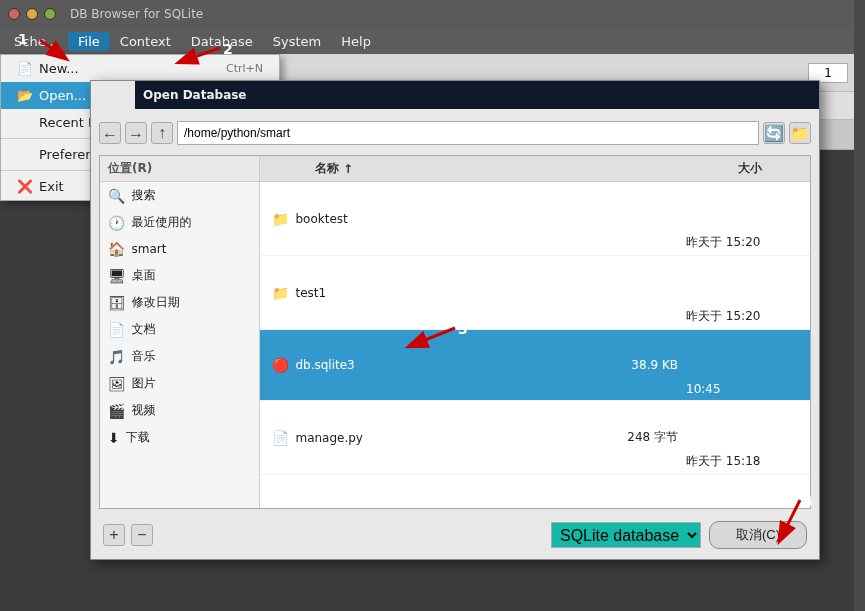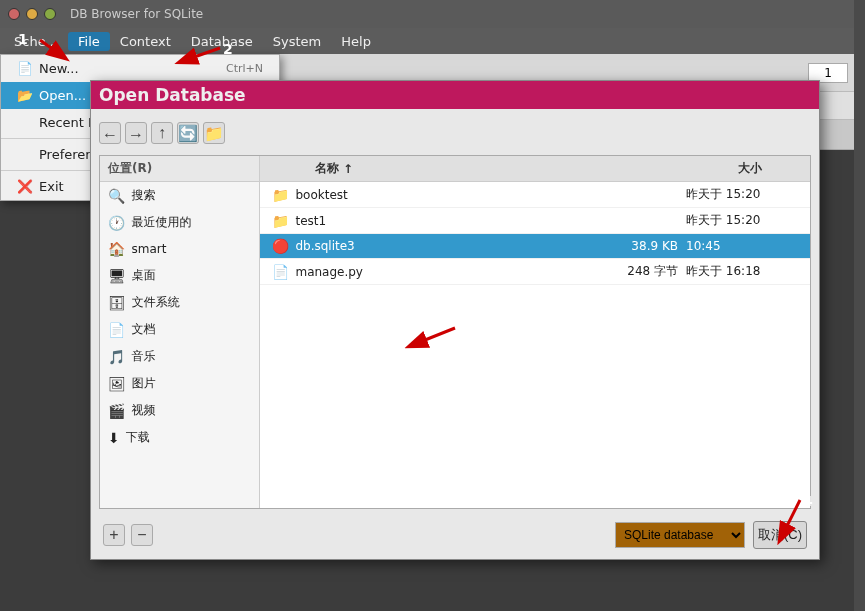--- a/index.html
+++ b/index.html
@@ -188,27 +188,28 @@
       height: 480px;
       background: #e8e8e8;
       border: 1px solid #888;
       box-shadow: 4px 4px 12px rgba(0,0,0,0.5);
       z-index: 200;
       display: flex;
       flex-direction: column;
     }
     .dialog-title-bar {
       height: 28px;
-      background: #be185d;
+      background: #0f172a;
       display: flex;
       align-items: center;
       padding: 0 8px;
       color: #eee;
-      font-size: 17px;
+      font-size: 12px;
       font-weight: bold;
+      margin-left: 44px;
     }
     .dialog-body {
       flex: 1;
       display: flex;
       flex-direction: column;
       padding: 8px;
       gap: 6px;
     }
     .dialog-toolbar {
       display: flex;
@@ -282,21 +283,21 @@
       padding: 4px 8px;
       font-size: 12px;
       color: #222;
       cursor: pointer;
       border-bottom: 1px solid #f0f0f0;
     }
     .file-row.selected { background: #3399cc; color: #fff; }
     .file-col { padding: 0 4px; }
     .file-col.name { flex: 1; display: flex; align-items: center; gap: 6px; }
     .file-col.size { width: 80px; text-align: right; }
-    .file-col.date { width: 120px; }
+    .file-col.date { width: 120px; margin-top: 48px; }
     .file-icon { font-size: 14px; }
 
     .dialog-footer {
       display: flex;
       align-items: center;
       justify-content: space-between;
       padding: 6px 4px 2px 4px;
       gap: 8px;
     }
     .dialog-footer-left {
@@ -315,31 +316,31 @@
       color: #444;
     }
     .dialog-footer-right {
       display: flex;
       align-items: center;
       gap: 8px;
     }
     .file-type-select {
       height: 26px;
       border: 1px solid #aaa;
-      background: #a16207;
-      font-size: 12px;
+      background: #14b8a6;
+      font-size: 16px;
       padding: 0 4px;
       min-width: 130px;
     }
     .dialog-btn {
-      padding: 4px 4px;
+      padding: 4px 26px;
       height: 28px;
       border: 1px solid #888;
       background: #d8d8d8;
-      border-radius: 3px;
+      border-radius: 10px;
       cursor: pointer;
       font-size: 13px;
       color: #222;
     }
     .dialog-btn.primary {
       background: #4a8ab8;
       color: #fff;
       border-color: #2a6a98;
       font-weight: bold;
     }
@@ -426,20 +427,21 @@
   <div class="dialog">
     <div class="dialog-title-bar">
       <span>Open Database</span>
     </div>
     <div class="dialog-body">
 
       <div class="dialog-toolbar">
         <button class="add-remove-btn">←</button>
         <button class="add-remove-btn">→</button>
         <button class="add-remove-btn">↑</button>
+        <input type="text" value="/home/python/smart" style="">
         <button class="add-remove-btn">🔄</button>
         <button class="add-remove-btn">📁</button>
       </div>
 
       <div class="dialog-main">
 
         <div class="dialog-sidebar">
           <div class="dialog-sidebar-header">位置(R)</div>
           <div class="sidebar-nav-item">
             <span class="sidebar-nav-icon">🔍</span>
@@ -452,21 +454,21 @@
           <div class="sidebar-nav-item">
             <span class="sidebar-nav-icon">🏠</span>
             <span>smart</span>
           </div>
           <div class="sidebar-nav-item">
             <span class="sidebar-nav-icon">🖥</span>
             <span>桌面</span>
           </div>
           <div class="sidebar-nav-item">
             <span class="sidebar-nav-icon">🗄</span>
-            <span>文件系统</span>
+            <span>修改日期</span>
           </div>
           <div class="sidebar-nav-item">
             <span class="sidebar-nav-icon">📄</span>
             <span>文档</span>
           </div>
           <div class="sidebar-nav-item">
             <span class="sidebar-nav-icon">🎵</span>
             <span>音乐</span>
           </div>
           <div class="sidebar-nav-item">
@@ -515,21 +517,21 @@
             <div class="file-col size">38.9 KB</div>
             <div class="file-col date">10:45</div>
           </div>
 
           <div class="file-row">
             <div class="file-col name">
               <span class="file-icon" style="color:#4488cc;">📄</span>
               <span>manage.py</span>
             </div>
             <div class="file-col size">248 字节</div>
-            <div class="file-col date">昨天于 16:18</div>
+            <div class="file-col date">昨天于 15:18</div>
           </div>
         </div>
       </div>
 
       <div class="dialog-footer">
         <div class="dialog-footer-left">
           <button class="add-remove-btn">+</button>
           <button class="add-remove-btn">−</button>
         </div>
         <div class="dialog-footer-right">

